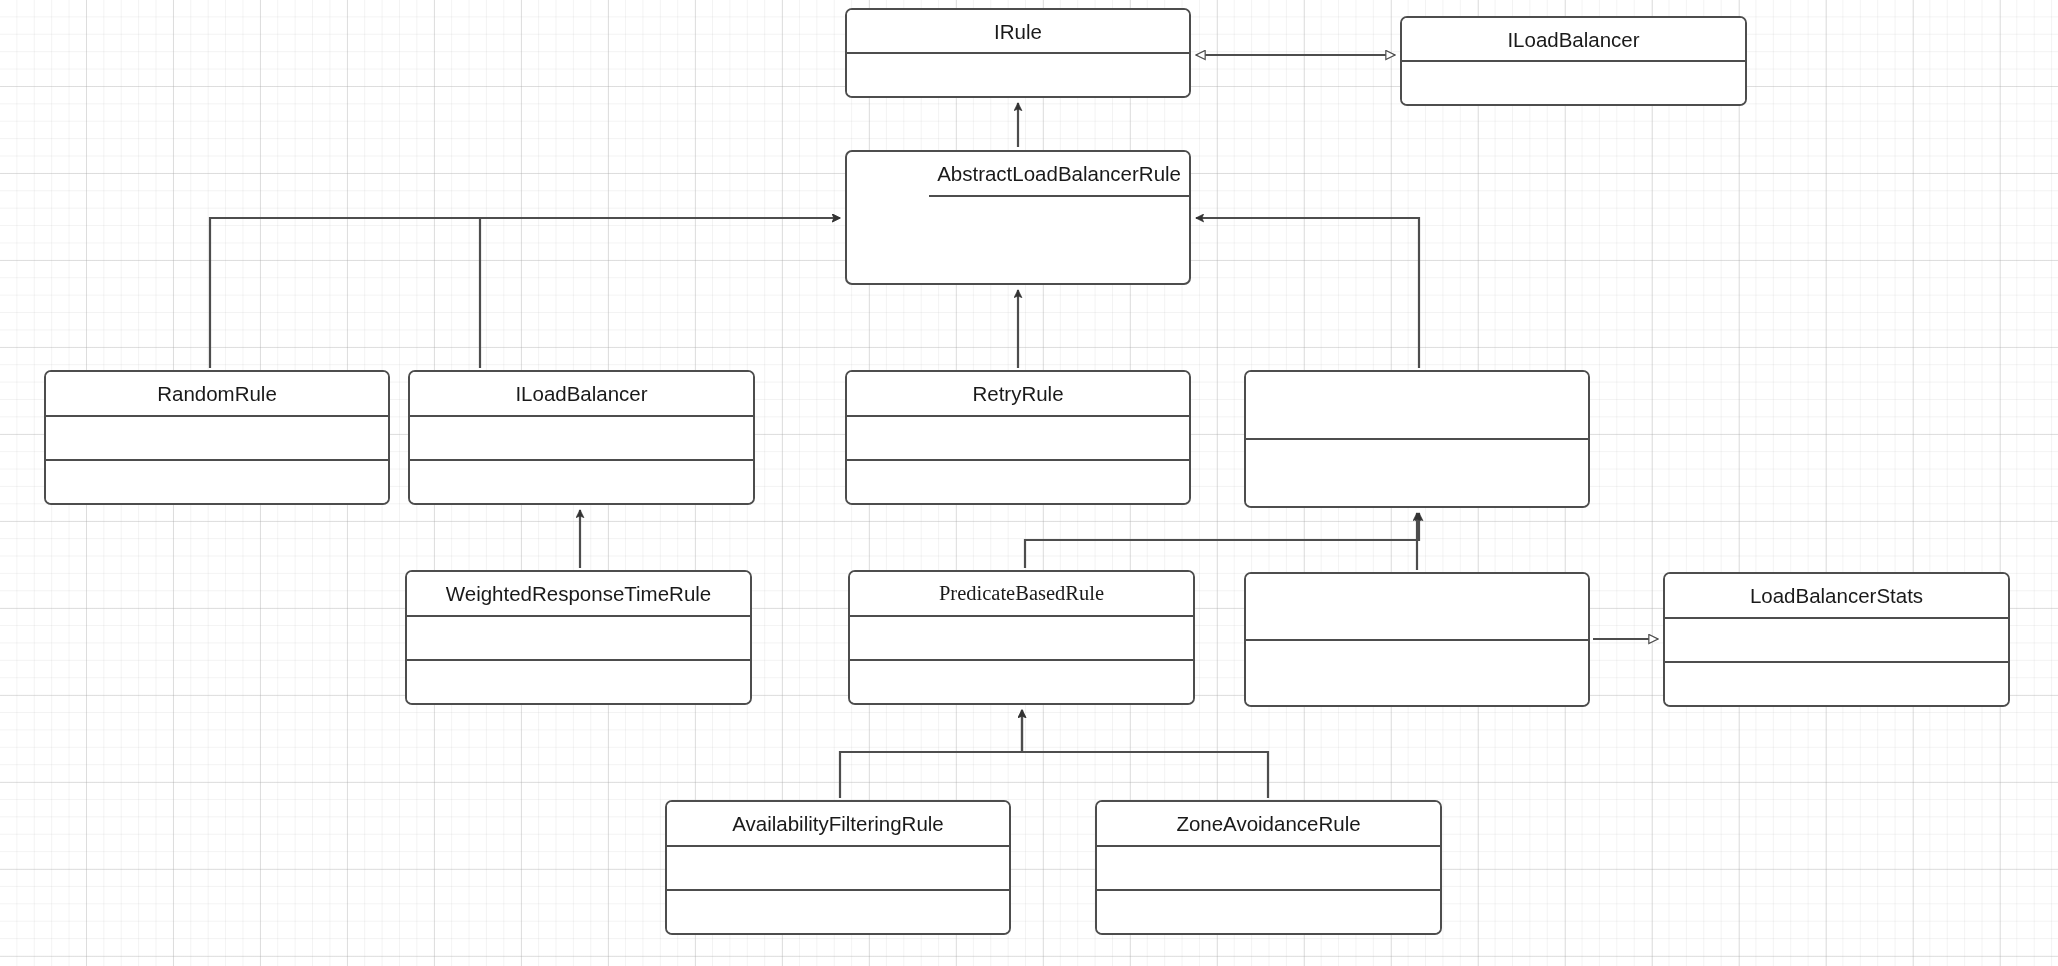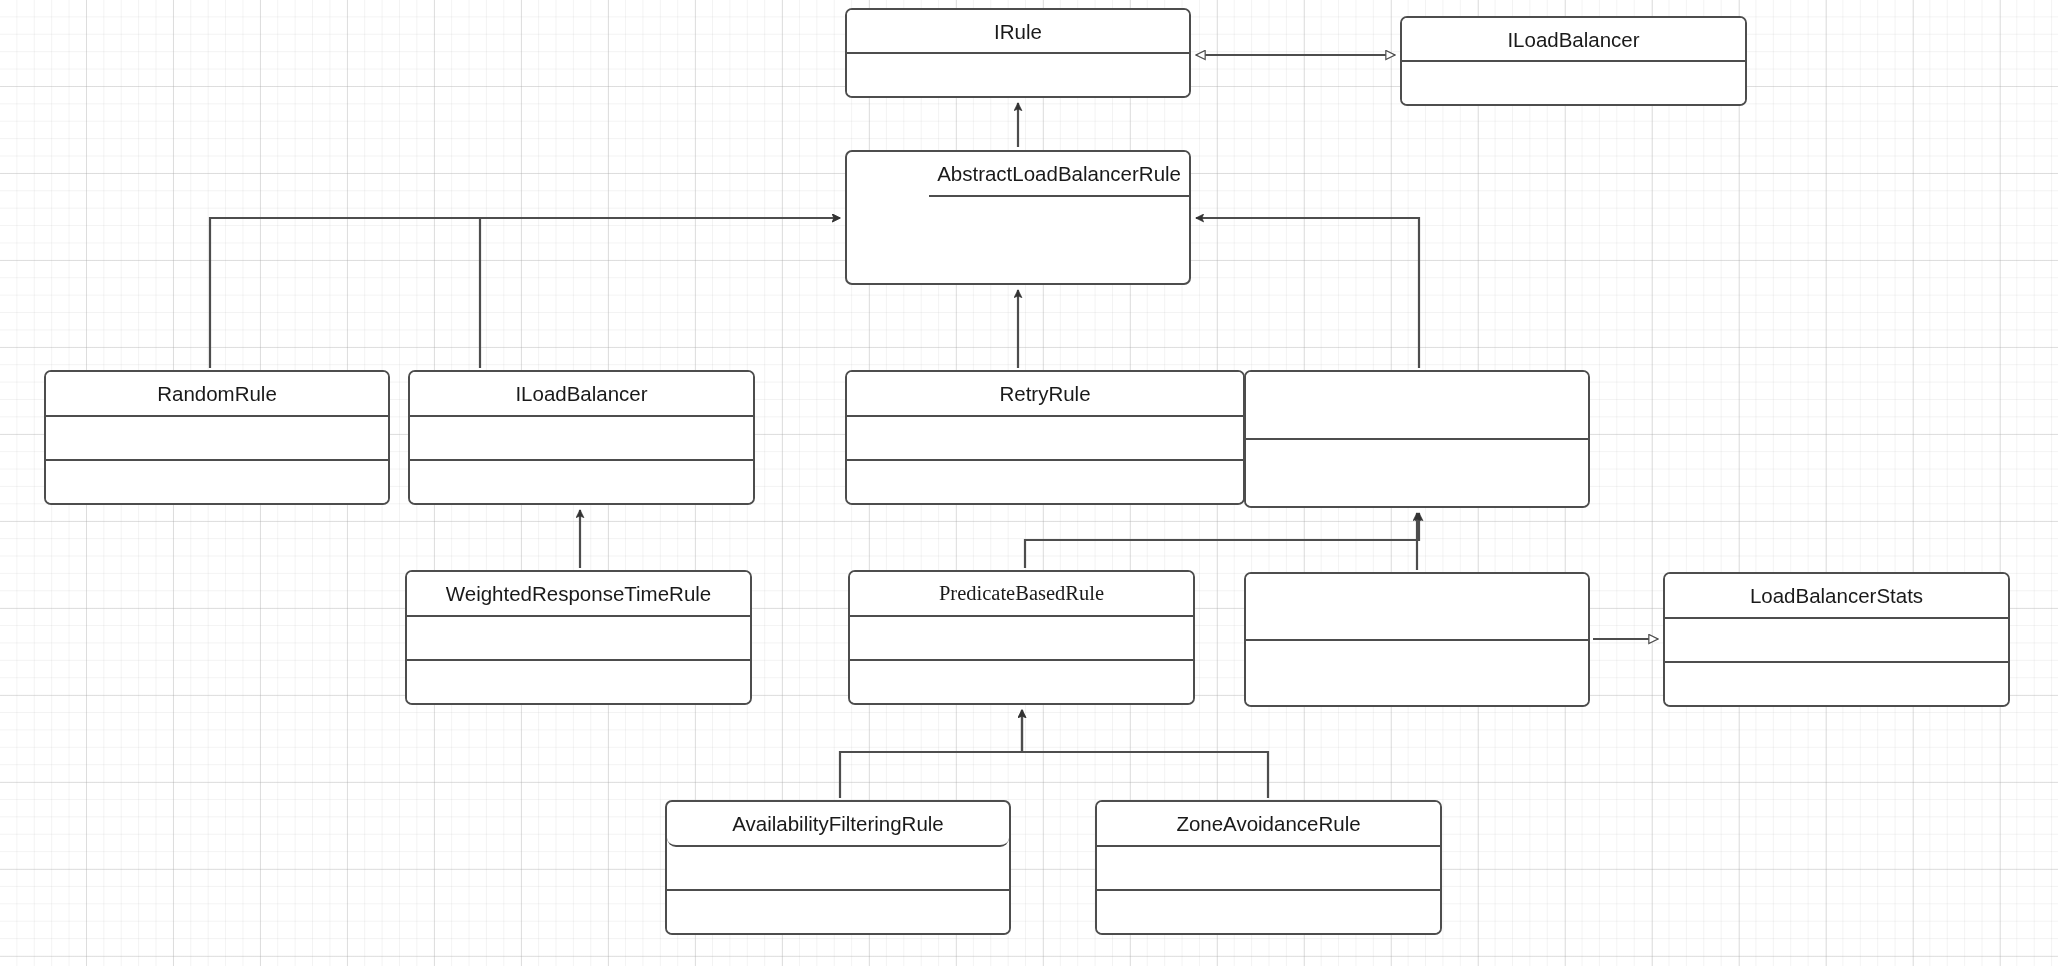--- a/index.html
+++ b/index.html
@@ -97,21 +97,21 @@
     <div class="uml-class" style="left: 44px; top: 370px; width: 346px; height: 135px; border-color: rgb(77, 77, 77);">
       <div class="uml-title" style="height: 45px; flex: 0 0 45px; border-bottom-color: rgb(77, 77, 77); color: rgb(26, 26, 26);">RandomRule</div>
       <div class="uml-compartment" style="border-bottom-color: rgb(77, 77, 77);"></div>
       <div class="uml-compartment" style="border-bottom-color: rgb(77, 77, 77);"></div>
     </div>
     <div class="uml-class" style="left: 408px; top: 370px; width: 347px; height: 135px; border-color: rgb(77, 77, 77);">
       <div class="uml-title" style="height: 45px; flex: 0 0 45px; border-bottom-color: rgb(77, 77, 77); color: rgb(26, 26, 26);">ILoadBalancer</div>
       <div class="uml-compartment" style="border-bottom-color: rgb(77, 77, 77);"></div>
       <div class="uml-compartment" style="border-bottom-color: rgb(77, 77, 77);"></div>
     </div>
-    <div class="uml-class" style="left: 845px; top: 370px; width: 400px; height: 135px; border-color: rgb(77, 77, 77);">
+    <div class="uml-class" style="left: 845px; top: 370px; width: 346px; height: 135px; border-color: rgb(77, 77, 77);">
       <div class="uml-title" style="height: 45px; flex: 0 0 45px; border-bottom-color: rgb(77, 77, 77); color: rgb(26, 26, 26);">RetryRule</div>
       <div class="uml-compartment" style="border-bottom-color: rgb(77, 77, 77);"></div>
       <div class="uml-compartment" style="border-bottom-color: rgb(77, 77, 77);"></div>
     </div>
     <div class="uml-class" style="left: 1244px; top: 370px; width: 346px; height: 138px; border-color: rgb(77, 77, 77);">
       <div class="uml-compartment" style="border-bottom-color: rgb(77, 77, 77);"></div>
       <div class="uml-compartment" style="border-bottom-color: rgb(77, 77, 77);"></div>
     </div>
     <div class="uml-class" style="left: 405px; top: 570px; width: 347px; height: 135px; border-color: rgb(77, 77, 77);">
       <div class="uml-title" style="height: 45px; flex: 0 0 45px; border-bottom-color: rgb(77, 77, 77); color: rgb(26, 26, 26);">WeightedResponseTimeRule</div>
@@ -126,21 +126,21 @@
     <div class="uml-class" style="left: 1244px; top: 572px; width: 346px; height: 135px; border-color: rgb(77, 77, 77);">
       <div class="uml-compartment" style="border-bottom-color: rgb(77, 77, 77);"></div>
       <div class="uml-compartment" style="border-bottom-color: rgb(77, 77, 77);"></div>
     </div>
     <div class="uml-class" style="left: 1663px; top: 572px; width: 347px; height: 135px; border-color: rgb(77, 77, 77); gap: 16px;">
       <div class="uml-title" style="height: 45px; flex: 0 0 45px; border-bottom-color: rgb(77, 77, 77); color: rgb(26, 26, 26);">LoadBalancerStats</div>
       <div class="uml-compartment" style="border-bottom-color: rgb(77, 77, 77);"></div>
       <div class="uml-compartment" style="border-bottom-color: rgb(77, 77, 77);"></div>
     </div>
     <div class="uml-class" style="left: 665px; top: 800px; width: 346px; height: 135px; border-color: rgb(77, 77, 77);">
-      <div class="uml-title" style="height: 45px; flex: 0 0 45px; border-bottom-color: rgb(77, 77, 77); color: rgb(26, 26, 26); border-radius: 9px;">AvailabilityFilteringRule</div>
+      <div class="uml-title" style="height: 45px; flex: 0 0 45px; border-bottom-color: rgb(77, 77, 77); color: rgb(26, 26, 26);">AvailabilityFilteringRule</div>
       <div class="uml-compartment" style="border-bottom-color: rgb(77, 77, 77);"></div>
       <div class="uml-compartment" style="border-bottom-color: rgb(77, 77, 77);"></div>
     </div>
     <div class="uml-class" style="left: 1095px; top: 800px; width: 347px; height: 135px; border-color: rgb(77, 77, 77);">
       <div class="uml-title" style="height: 45px; flex: 0 0 45px; border-bottom-color: rgb(77, 77, 77); color: rgb(26, 26, 26);">ZoneAvoidanceRule</div>
       <div class="uml-compartment" style="border-bottom-color: rgb(77, 77, 77);"></div>
       <div class="uml-compartment" style="border-bottom-color: rgb(77, 77, 77);"></div>
     </div>
   </div>
 

